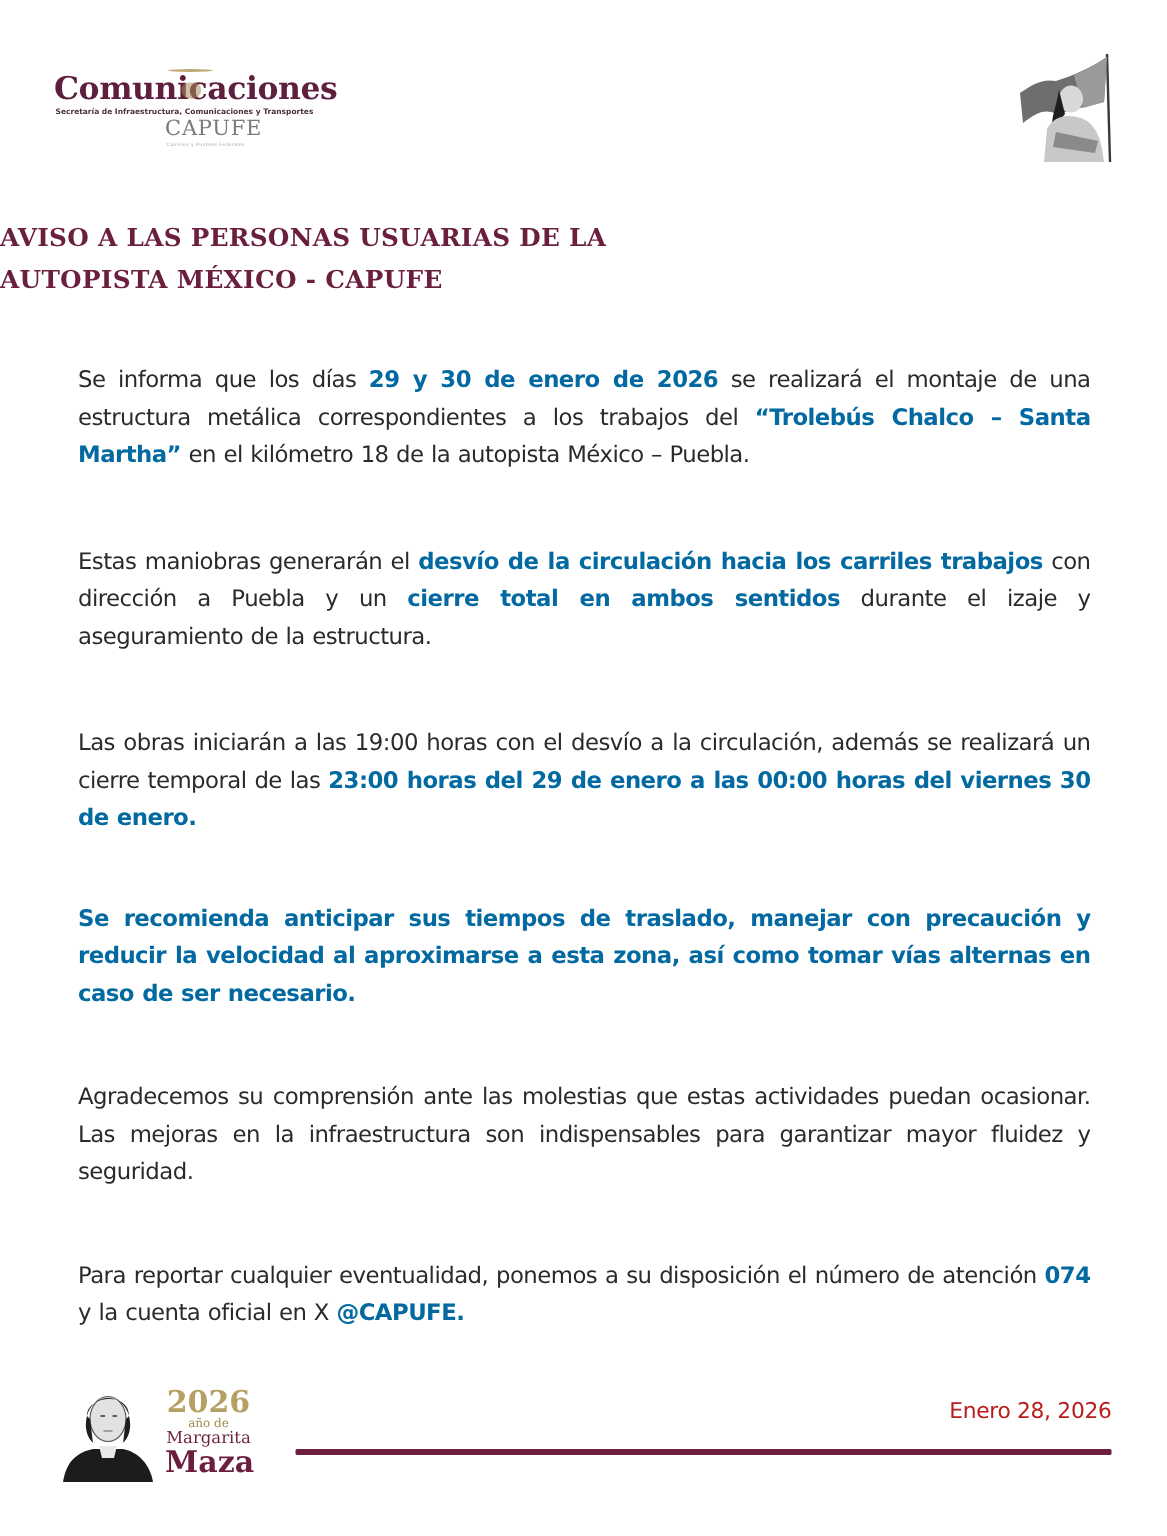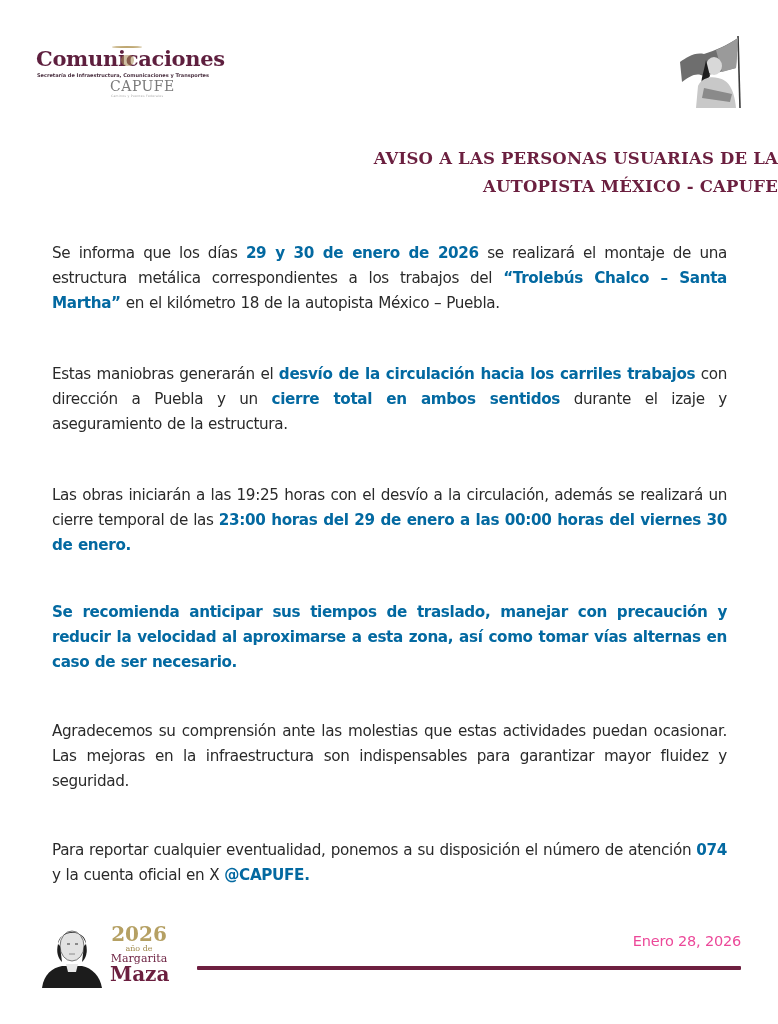--- a/index.html
+++ b/index.html
@@ -12,40 +12,40 @@
   .brand { margin-left: 6px; display: flex; flex-direction: column; }
   .brand-name { font-family: "DejaVu Serif", serif; font-weight: bold; font-size: 21px; color: #5e1f3e; letter-spacing: -0.3px; line-height: 22px; }
   .brand-sub { font-family: "DejaVu Sans", sans-serif; font-weight: bold; font-size: 5px; color: #4a3040; margin-top: 2px; margin-left: 1px; white-space: nowrap; }
   .sep { width: 1px; height: 28px; background: #c9c2b8; margin: 0 14px 0 16px; }
   .capufe-mark { width: 44px; height: 28px; position: relative; }
   .capufe-name { font-family: "DejaVu Serif", serif; font-size: 14px; color: #7a7a7a; letter-spacing: 0.5px; margin-left: 2px; line-height: 16px; }
   .capufe-sub { font-size: 3px; color: #aaa; margin-left: 3px; letter-spacing: .3px; }
 
   .heroine { position: absolute; top: 32px; left: 676px; width: 70px; height: 78px; }
 
-  .title { position: absolute; top: 145px; left: 0; width: 778px; text-align: right; font-family: "DejaVu Serif", serif; font-weight: bold; font-size: 16.5px; line-height: 28px; color: #6b1f3f; letter-spacing: 0.2px; padding-left: 42px; }
+  .title { position: absolute; top: 145px; left: 0; width: 778px; text-align: left; font-family: "DejaVu Serif", serif; font-weight: bold; font-size: 16.5px; line-height: 28px; color: #6b1f3f; letter-spacing: 0.2px; }
 
   .body-text { position: absolute; left: 52px; width: 675px; font-family: "DejaVu Sans", sans-serif; font-size: 15.2px; line-height: 25px; color: #2a2a2a; text-align: justify; letter-spacing: -0.35px; word-spacing: 0.5px; }
   .body-text b { font-weight: bold; color: #0369a1; }
   .p1 { top: 241px; }
   .p2 { top: 362px; }
   .p3 { top: 483px; }
   .p4 { top: 600px; }
   .p5 { top: 719px; }
   .p6 { top: 838px; }
 
   .footer-logo { position: absolute; left: 38px; top: 922px; width: 170px; height: 70px; }
   .portrait { position: absolute; left: 0; top: 0; width: 66px; height: 66px; }
   .year-block { position: absolute; left: 72px; top: 2px; text-align: center; width: 58px; font-family: "DejaVu Serif", serif; }
   .year { font-weight: bold; font-size: 20px; color: #b5a063; line-height: 20px; }
   .ano { font-size: 8px; color: #a08a4d; line-height: 9px; }
   .margarita { font-size: 11px; color: #6b1f3f; line-height: 12px; }
   .maza { font-weight: bold; font-size: 20px; color: #6b1f3f; line-height: 19px; }
 
-  .date { position: absolute; top: 933px; right: 37px; font-family: "DejaVu Sans", sans-serif; font-size: 14.5px; color: #ec4899; letter-spacing: -0.2px; }
+  .date { position: absolute; top: 933px; right: 37px; font-family: "DejaVu Sans", sans-serif; font-size: 14.5px; color: #b91c1c; letter-spacing: -0.2px; }
   .rule { position: absolute; top: 966px; left: 197px; width: 544px; height: 4px; background: #6e1f40; border-radius: 1px; }
 </style>
 </head>
 <body>
 
 <div class="header">
   <div class="seal"></div>
   <div class="brand">
     <span class="brand-name">Comunicaciones</span>
     <span class="brand-sub">Secretaría de Infraestructura, Comunicaciones y Transportes</span>
@@ -75,21 +75,21 @@
 
 <div class="title">
   <div>AVISO A LAS PERSONAS USUARIAS DE LA</div>
   <div>AUTOPISTA MÉXICO - CAPUFE</div>
 </div>
 
 <p class="body-text p1"><span>Se informa que los días </span><b>29 y 30 de enero de 2026</b><span> se realizará el montaje de una estructura metálica correspondientes a los trabajos del </span><b>“Trolebús Chalco – Santa Martha”</b><span> en el kilómetro 18 de la autopista México – Puebla.</span></p>
 
 <p class="body-text p2"><span>Estas maniobras generarán el </span><b>desvío de la circulación hacia los carriles trabajos</b><span> con dirección a Puebla y un </span><b>cierre total en ambos sentidos</b><span> durante el izaje y aseguramiento de la estructura.</span></p>
 
-<p class="body-text p3"><span>Las obras iniciarán a las 19:25 horas con el desvío a la circulación, además se realizará un cierre temporal de las </span><b>23:00 horas del 29 de enero a las 00:00 horas del viernes 30 de enero.</b></p>
+<p class="body-text p3"><span>Las obras iniciarán a las 19:00 horas con el desvío a la circulación, además se realizará un cierre temporal de las </span><b>23:00 horas del 29 de enero a las 00:00 horas del viernes 30 de enero.</b></p>
 
 <p class="body-text p4"><b>Se recomienda anticipar sus tiempos de traslado, manejar con precaución y reducir la velocidad al aproximarse a esta zona, así como tomar vías alternas en caso de ser necesario.</b></p>
 
 <p class="body-text p5"><span>Agradecemos su comprensión ante las molestias que estas actividades puedan ocasionar. Las mejoras en la infraestructura son indispensables para garantizar mayor fluidez y seguridad.</span></p>
 
 <p class="body-text p6"><span>Para reportar cualquier eventualidad, ponemos a su disposición el número de atención </span><b>074</b><span> y la cuenta oficial en X </span><b>@CAPUFE.</b></p>
 
 <div class="footer-logo">
   <svg class="portrait" viewBox="0 0 66 66">
     <path d="M4 66 C6 52 14 46 24 44 L44 44 C54 46 62 54 64 66 Z" fill="#1c1c1c"></path>

